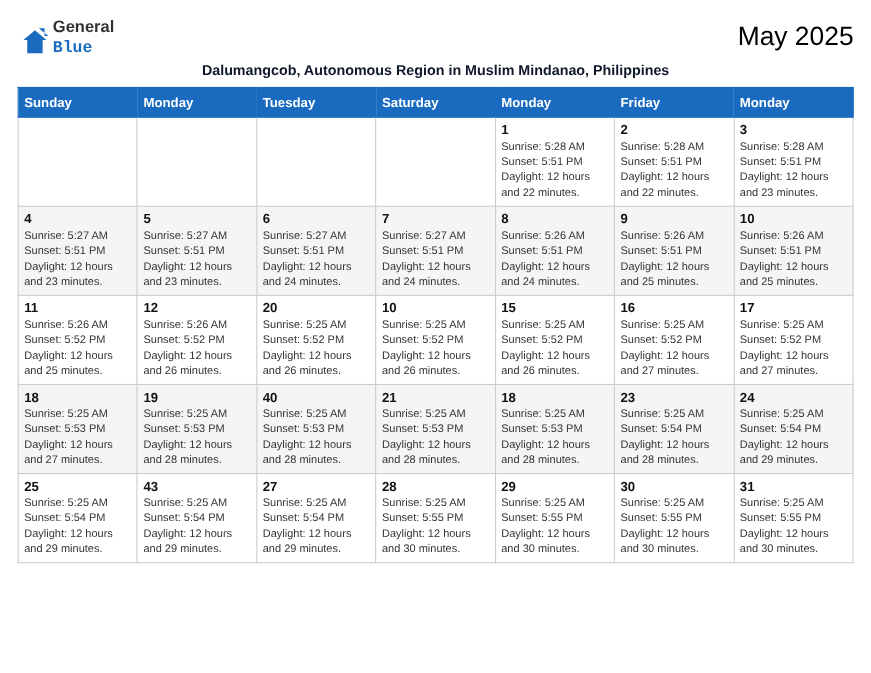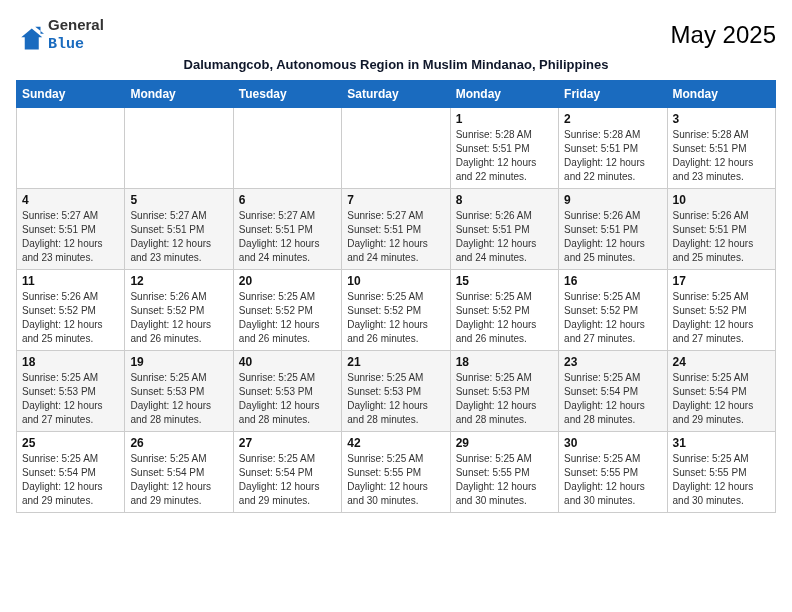--- a/index.html
+++ b/index.html
@@ -309,35 +309,35 @@
       </tr>
       <tr class="row-odd">
         <td>
           <div class="day-num">25</div>
           <div class="day-info" style="white-space: pre-line;">Sunrise: 5:25 AM
 Sunset: 5:54 PM
 Daylight: 12 hours
 and 29 minutes.</div>
         </td>
         <td>
-          <div class="day-num">26</div>
+          <div class="day-num">43</div>
           <div class="day-info" style="white-space: pre-line;">Sunrise: 5:25 AM
 Sunset: 5:54 PM
 Daylight: 12 hours
 and 29 minutes.</div>
         </td>
         <td>
           <div class="day-num">27</div>
           <div class="day-info" style="white-space: pre-line;">Sunrise: 5:25 AM
 Sunset: 5:54 PM
 Daylight: 12 hours
 and 29 minutes.</div>
         </td>
         <td>
-          <div class="day-num">42</div>
+          <div class="day-num">28</div>
           <div class="day-info" style="white-space: pre-line;">Sunrise: 5:25 AM
 Sunset: 5:55 PM
 Daylight: 12 hours
 and 30 minutes.</div>
         </td>
         <td>
           <div class="day-num">29</div>
           <div class="day-info" style="white-space: pre-line;">Sunrise: 5:25 AM
 Sunset: 5:55 PM
 Daylight: 12 hours

